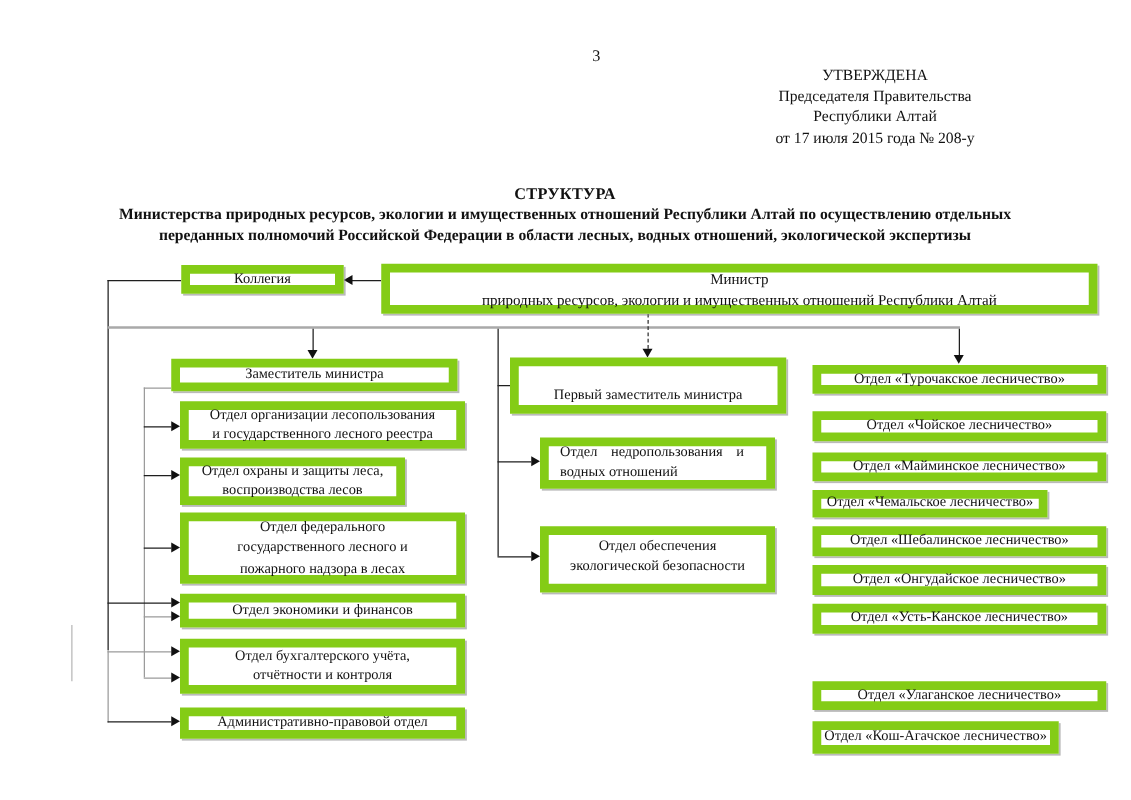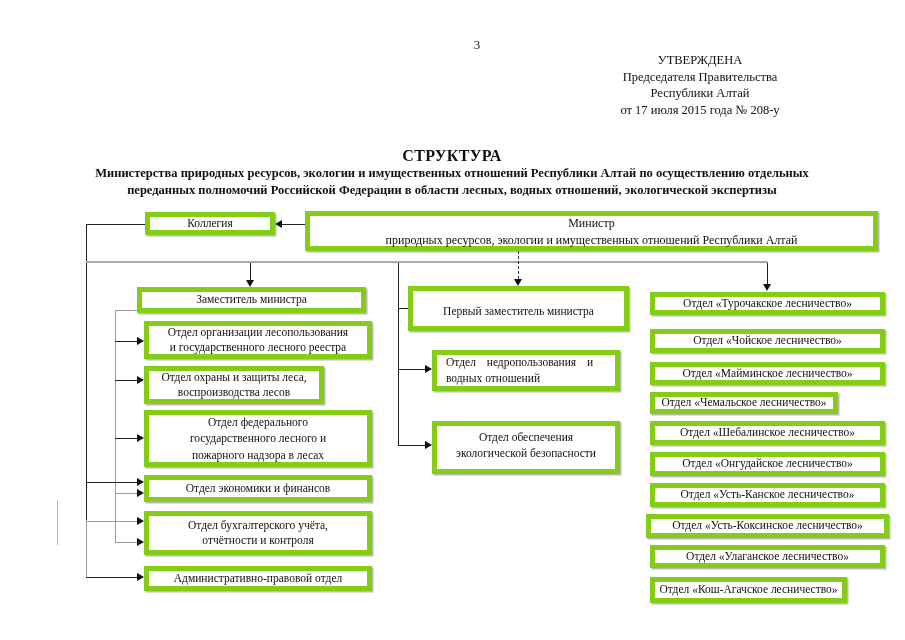--- a/index.html
+++ b/index.html
@@ -10,21 +10,21 @@
     font-family:"Liberation Serif","DejaVu Serif",serif;
     color:#111;
     overflow:hidden;
   }
   .abs{position:absolute;}
   .txt-center{text-align:center;}
   
   .obox{
     position:absolute;
     box-sizing:border-box;
-    border:5px solid #84cc16;
+    border:7px solid #84cc16;
     background:#fff;
     box-shadow:1.5px 1.5px 0 rgba(130,130,130,.55);
     display:flex;flex-direction:column;
     align-items:center;justify-content:center;
     font-size:11.5px;line-height:15.5px;
     text-align:center;
   }
   .obox .bl{white-space:nowrap;}
   
   .hl{position:absolute;height:1px;background:#1f1f1f;}
@@ -35,25 +35,25 @@
   .arr-r{position:absolute;width:0;height:0;
     border-left:7px solid #111;border-top:4px solid transparent;border-bottom:4px solid transparent;}
   .arr-l{position:absolute;width:0;height:0;
     border-right:7px solid #111;border-top:4px solid transparent;border-bottom:4px solid transparent;}
   .arr-d{position:absolute;width:0;height:0;
     border-top:7px solid #111;border-left:4px solid transparent;border-right:4px solid transparent;}
   
   #page-number{font-size:13px;}
   #approval{font-size:12.5px;line-height:16.5px;}
   #title-block{font-weight:bold;}
-  #title-heading{font-size:16px;letter-spacing:.3px;}
+  #title-heading{font-size:13px;letter-spacing:.3px;}
   #title-sub{font-size:12.5px;line-height:17px;}
   
   .box-minister{font-size:12px;line-height:17px;padding-top:2px;}
-  .box-first-deputy{justify-content:center;padding-top:6px;}
+  .box-first-deputy{justify-content:flex-end;padding-top:6px;}
   .box-mid1{align-items:flex-start;justify-content:center;padding:0 9px;text-align:left;}
   .box-mid1 .jline{word-spacing:8px;}
   .box-mid2{padding-bottom:4px;}
   .box-d3{line-height:16.5px;}
 </style>
 </head>
 <body>
 
 <div id="page">
 
@@ -184,23 +184,20 @@
   </div>
   <div class="obox" style="left:650px;top:421px;width:235px;height:24px;">
     <div class="bl">Отдел «Шебалинское лесничество»</div>
   </div>
   <div class="obox" style="left:650px;top:452px;width:235px;height:24px;">
     <div class="bl">Отдел «Онгудайское лесничество»</div>
   </div>
   <div class="obox" style="left:650px;top:483px;width:235px;height:24px;align-items:center;">
     <div class="bl">Отдел «Усть-Канское лесничество»</div>
   </div>
-  <div class="obox" style="left:646px;top:514px;width:243px;height:24px;">
-    <div class="bl">Отдел «Усть-Коксинское лесничество»</div>
-  </div>
   <div class="obox" style="left:650px;top:545px;width:235px;height:23px;">
     <div class="bl">Отдел «Улаганское лесничество»</div>
   </div>
   <div class="obox" style="left:650px;top:577px;width:197px;height:26px;">
     <div class="bl">Отдел «Кош-Агачское лесничество»</div>
   </div>
 
 </div>
 
 </body></html>

